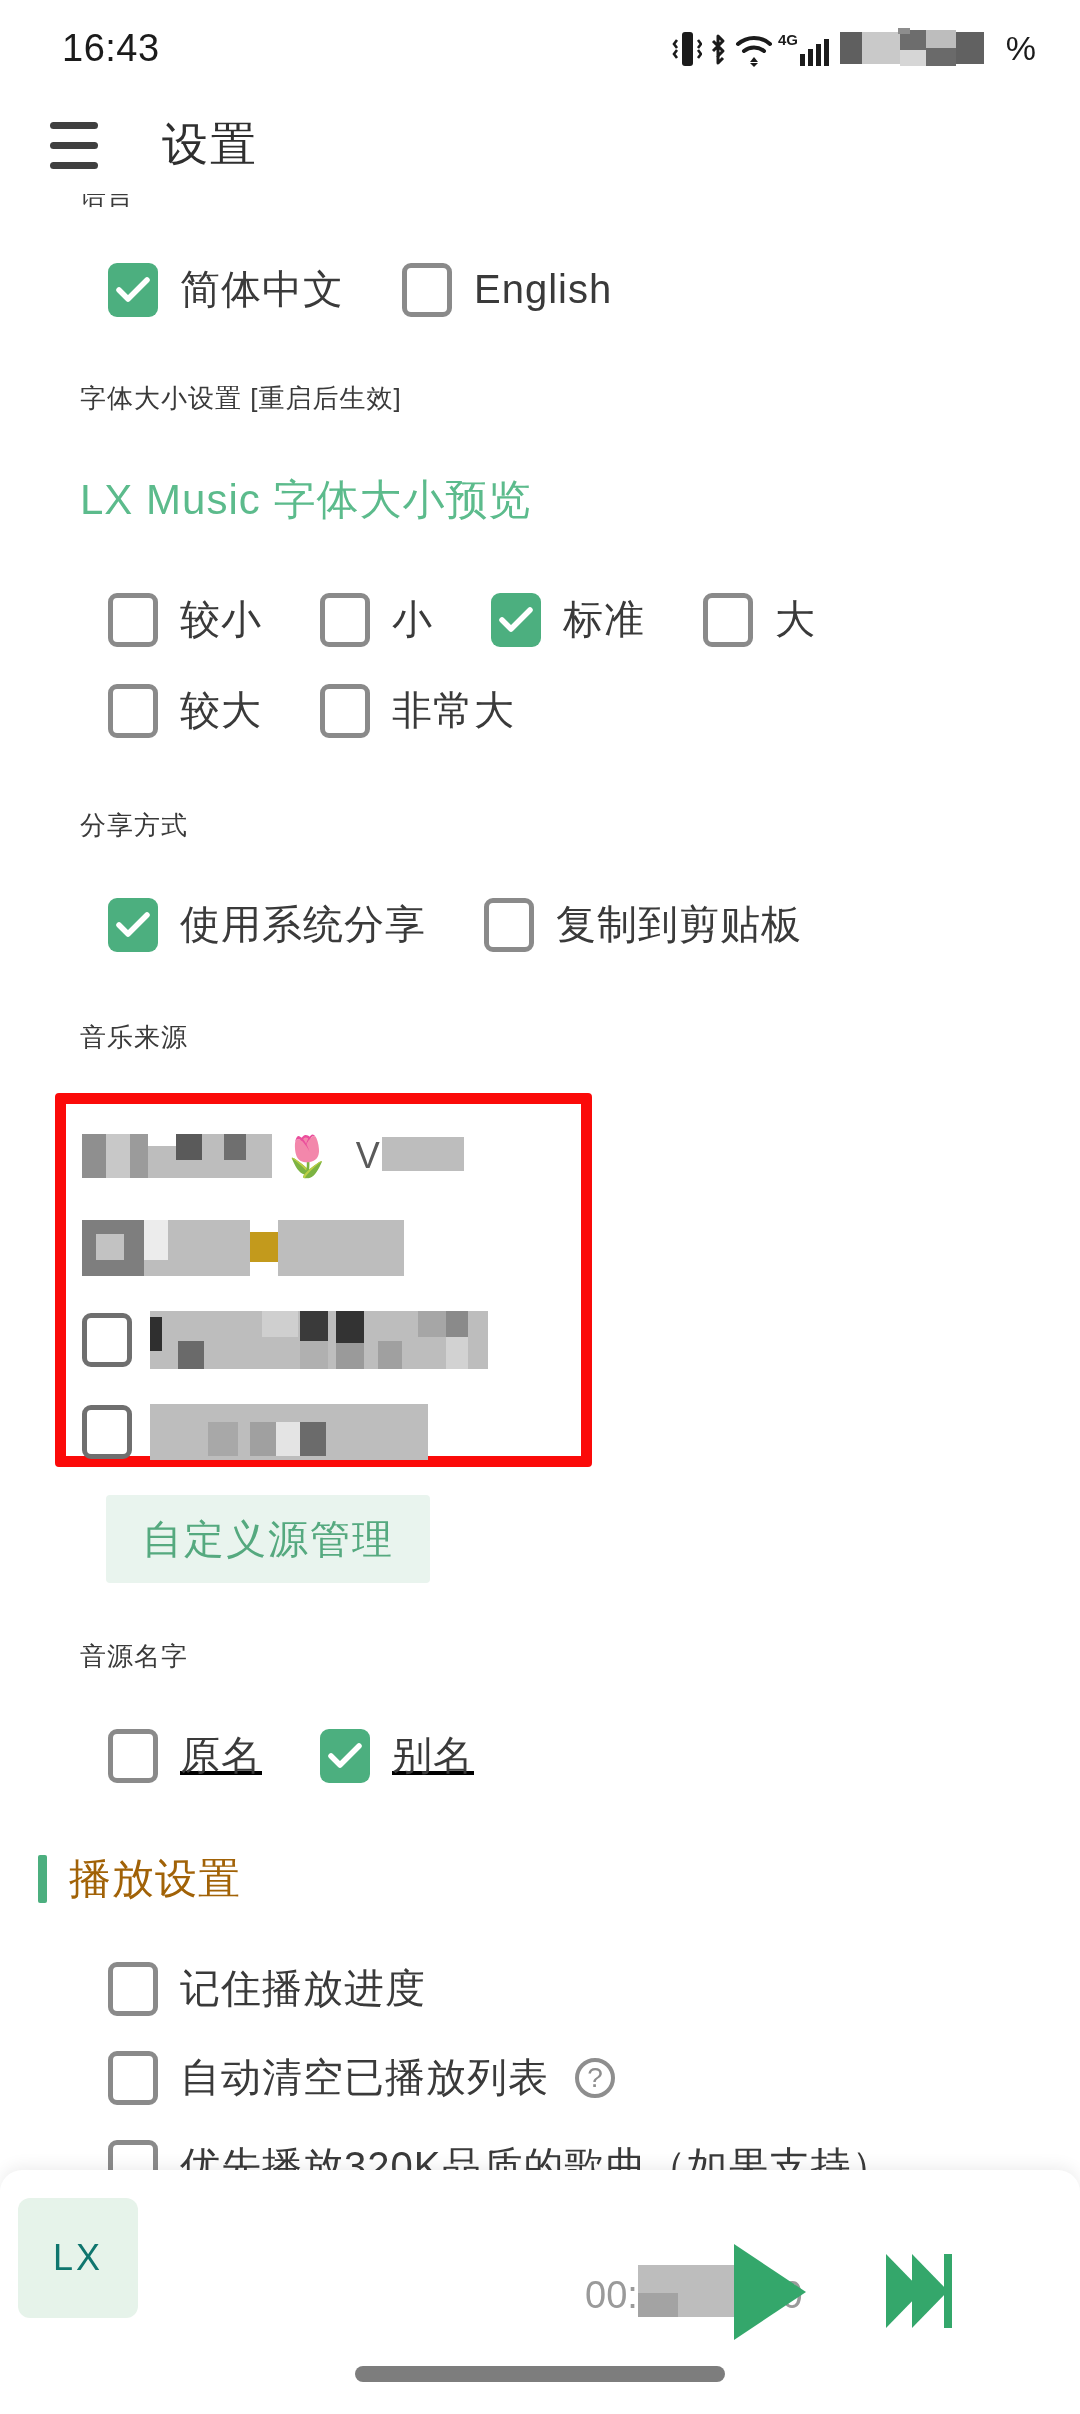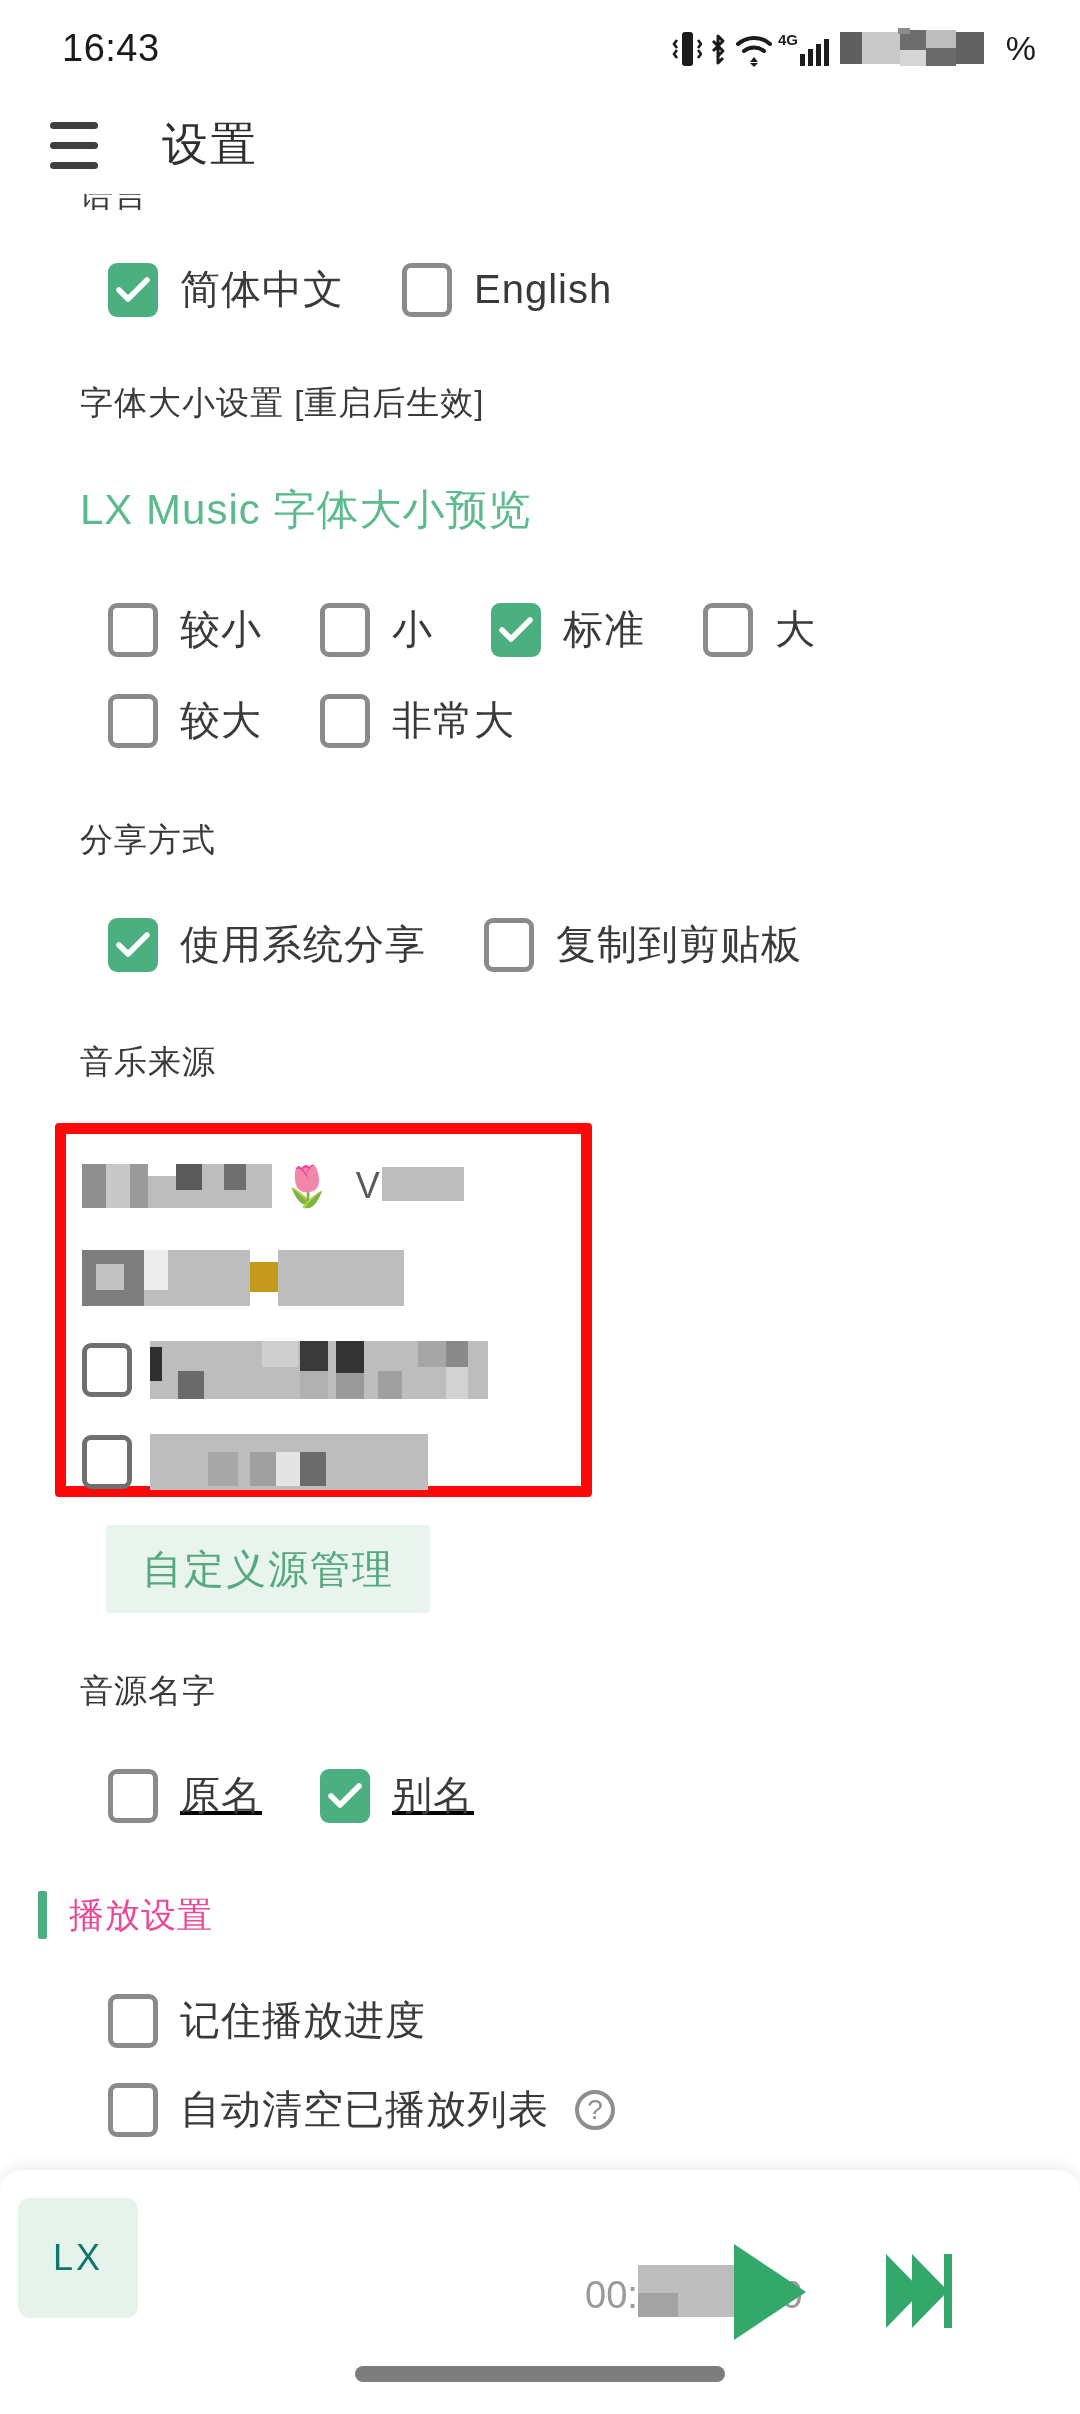--- a/index.html
+++ b/index.html
@@ -89,21 +89,21 @@
   
   .content {
     position: absolute;
     top: 194px; left: 0;
     width: 1080px;
     height: 2030px;
     overflow: hidden;
   }
 
   .section-label {
-    font-size: 33px;
+    font-size: 26px;
     color: #3a3a3a;
     padding-left: 80px;
     letter-spacing: 1px;
   }
   .section-label.clipped {
     margin-top: -22px;
     height: 46px;
     overflow: hidden;
     line-height: 46px;
   }
@@ -114,22 +114,22 @@
     padding-left: 38px;
     gap: 22px;
   }
   .section-header .bar {
     width: 9px;
     height: 48px;
     background: #4caf7f;
     border-radius: 2px;
   }
   .section-header .txt {
-    font-size: 35px;
-    color: #ec4899;
+    font-size: 42px;
+    color: #a16207;
     letter-spacing: 1px;
   }
 
   .opt-row {
     display: flex;
     align-items: center;
     padding-left: 108px;
     flex-wrap: wrap;
   }
 

